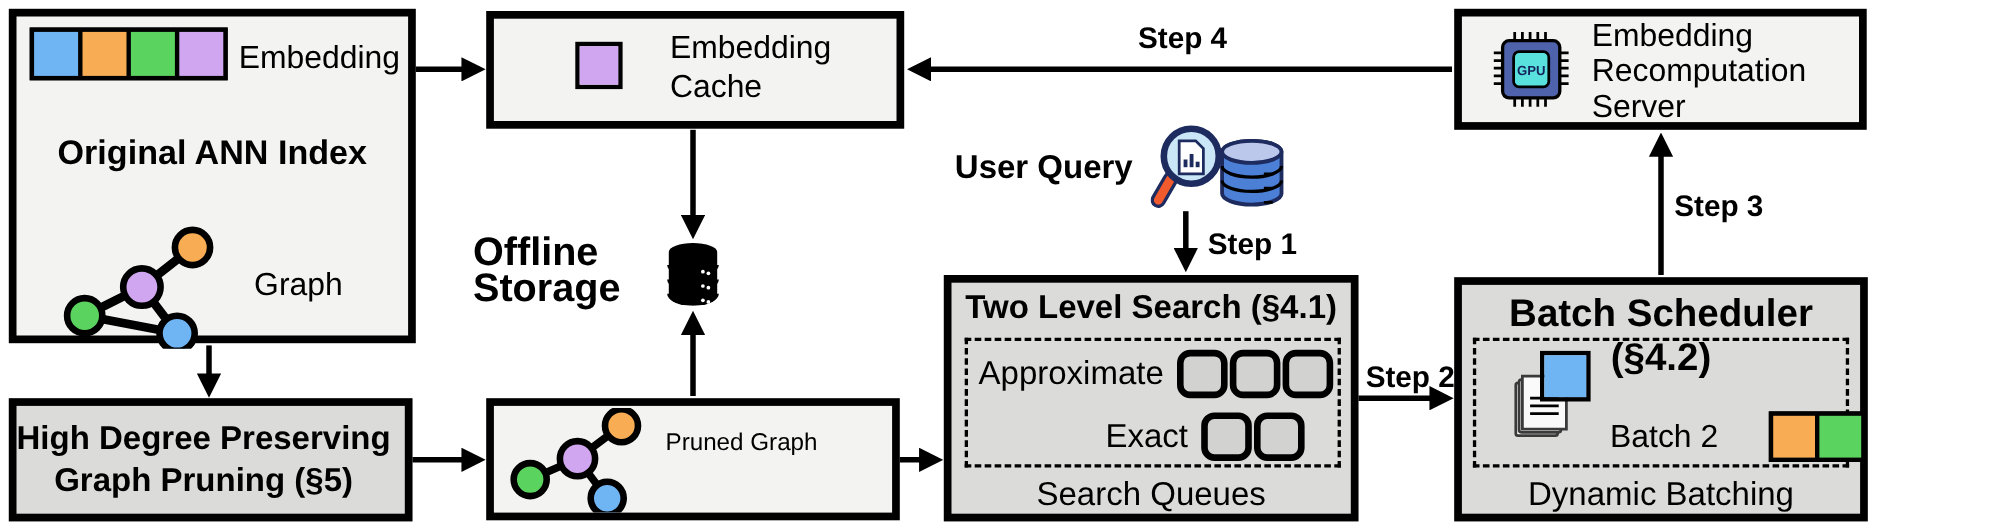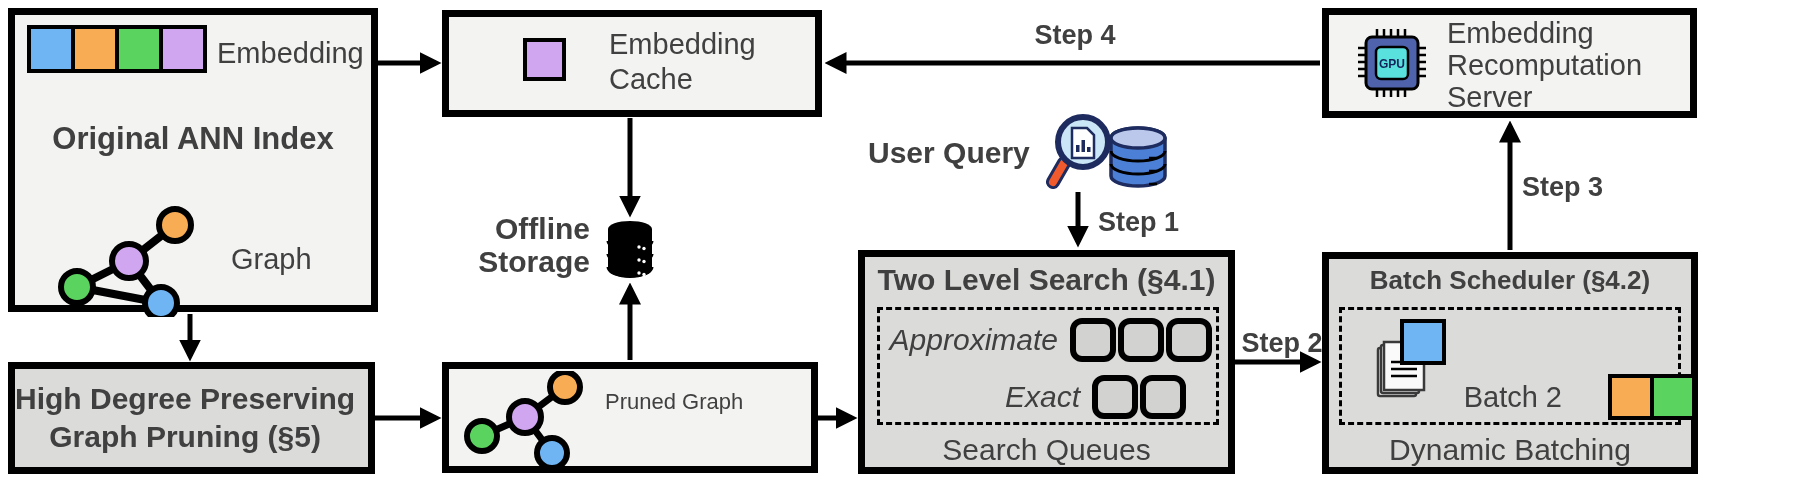--- a/index.html
+++ b/index.html
@@ -1,38 +1,38 @@
 <!DOCTYPE html>
 <html style="--blue: #6FB5F4; --orange: #F8AD55; --green: #5BD35F; --purple: #D0A6F0; --box_light: #F3F3F2; --box_dark: #DBDBDA; --slot_fill: #D2D2D1; --gpu_body: #4F63AC; --gpu_screen: #59E1DE; --navy: #1D2B5F; --query_db: #4B80D6; --query_db_top: #BBC8EC; --query_lens: #CBE6F6; --query_handle: #F15A2C;"><head>
 <meta charset="utf-8">
 <style>
   * { box-sizing: border-box; margin: 0; padding: 0; }
   html,body { background:#fff; }
   #canvas {
     position: relative; width: 1817px; height: 481px; background:#ffffff;
-    font-family: "Liberation Sans", sans-serif; color:#404040; overflow:hidden;
+    font-family: "Liberation Sans", sans-serif; color:#000000; overflow:hidden;
   }
   .box { position:absolute; border:7px solid #000; }
   .bg-light { background: var(--box_light); }
   .bg-dark  { background: var(--box_dark); }
 
   .abs { position:absolute; }
   .pre { white-space: pre-line; }
   .bold { font-weight: bold; }
   .ctr { text-align:center; }
 
   
   .swatchbox { display:flex; gap:4px; background:#000; border:4px solid #000; width:max-content; }
   .swatchbox .sq { width:40px; height:40px; }
   .swatchbox--cache .sq { width:35px; height:35px; }
   .swatchbox--batch .sq { width:38px; height:38px; }
 
   
   .qrow { display:flex; align-items:center; height:57px; }
-  .qrow .qlabel { width:196px; text-align:right; font-size:30px; margin-right:12px;font-style:italic; }
+  .qrow .qlabel { width:196px; text-align:right; font-size:30px; margin-right:12px; }
   .slots { display:flex; gap:2px; }
   .qslot { width:46px; height:44px; border:6px solid #000; border-radius:12px; background:var(--slot_fill); }
 
   .dashed { position:absolute; border:3px dashed #000; }
 
   
   .n-blue { fill: var(--blue); } .n-orange { fill: var(--orange); }
   .n-green { fill: var(--green); } .n-purple { fill: var(--purple); }
   .gedge { stroke:#000; fill:none; }
   .gnode { stroke:#000; stroke-width:6; }
@@ -73,21 +73,21 @@
   </div>
 
   <div class="box bg-light" style="left:442px; top:10px; width:380px; height:107px;">
     <div class="abs swatchbox swatchbox--cache" style="left:74px; top:21px;">
         <div class="sq" style="background: rgb(208, 166, 240);"></div>
       </div>
     <div class="abs pre" style="left:160px; top:10px; font-size:29px; line-height:35px;">Embedding
 Cache</div>
   </div>
 
-  <div class="abs pre bold" style="left:430px; top:212px; width:160px; text-align:right; font-size:30px; line-height:33px;">Offline
+  <div class="abs pre bold" style="left:430px; top:212px; width:160px; font-size:36px; line-height:33px;">Offline
 Storage</div>
   <svg class="abs" style="left:606px; top:220px;" width="48" height="58" viewBox="0 0 48 58">
     <path fill="#000" d="M2 9 v40 a22 9 0 0 0 44 0 V9 a22 8 0 0 0 -44 0 z"></path>
     <path class="gedge" stroke="#fff" stroke-width="3" d="M2 21 a22 9 0 0 0 44 0 M2 34 a22 9 0 0 0 44 0 M2 47 a22 9 0 0 0 44 0"></path>
     <circle cx="33" cy="27" r="1.7" fill="#fff"></circle>
       <circle cx="38" cy="28.5" r="1.7" fill="#fff"></circle>
     <circle cx="33" cy="40" r="1.7" fill="#fff"></circle>
       <circle cx="38" cy="41.5" r="1.7" fill="#fff"></circle>
     <circle cx="33" cy="53" r="1.7" fill="#fff"></circle>
       <circle cx="38" cy="54.5" r="1.7" fill="#fff"></circle>
@@ -139,21 +139,21 @@
         <div class="slots">
             <div class="qslot"></div>
             <div class="qslot"></div>
           </div>
       </div>
     </div>
     <div class="abs ctr" style="left:0; top:176px; width:100%; font-size:30px;">Search Queues</div>
   </div>
 
   <div class="box bg-dark" style="left:1322px; top:252px; width:376px; height:222px;">
-    <div class="abs bold ctr" style="left:0; top:6px; width:100%; font-size:26px;">Batch Scheduler (§4.2)</div>
+    <div class="abs bold ctr" style="left:0; top:6px; width:100%; font-size:35px;">Batch Scheduler (§4.2)</div>
     <div class="dashed" style="left:10px; top:48px; width:342px; height:118px;">
       <svg class="abs" style="left:32px; top:26px;" width="60" height="66" viewBox="0 0 60 66">
         <rect x="4" y="12" width="38" height="48" rx="2" fill="#fafafa" stroke="#3a3a3a" stroke-width="2.5"></rect>
         <rect x="7" y="9" width="38" height="48" rx="2" fill="#fafafa" stroke="#3a3a3a" stroke-width="2.5"></rect>
         <path d="M10 6 h28 l12 12 v36 h-40 z" fill="#fafafa" stroke="#3a3a3a" stroke-width="2.5"></path>
         <path d="M38 6 l12 12 h-12 z" fill="#e8e8e8" stroke="#3a3a3a" stroke-width="2.5"></path>
         <path class="gedge" stroke="#3a3a3a" stroke-width="2.5" d="M17 26 h26 M17 33 h26 M17 40 h26"></path>
       </svg>
       <div class="batch-row" style="left:58px; top:8px;">
         <div class="swatchbox swatchbox--batch">

